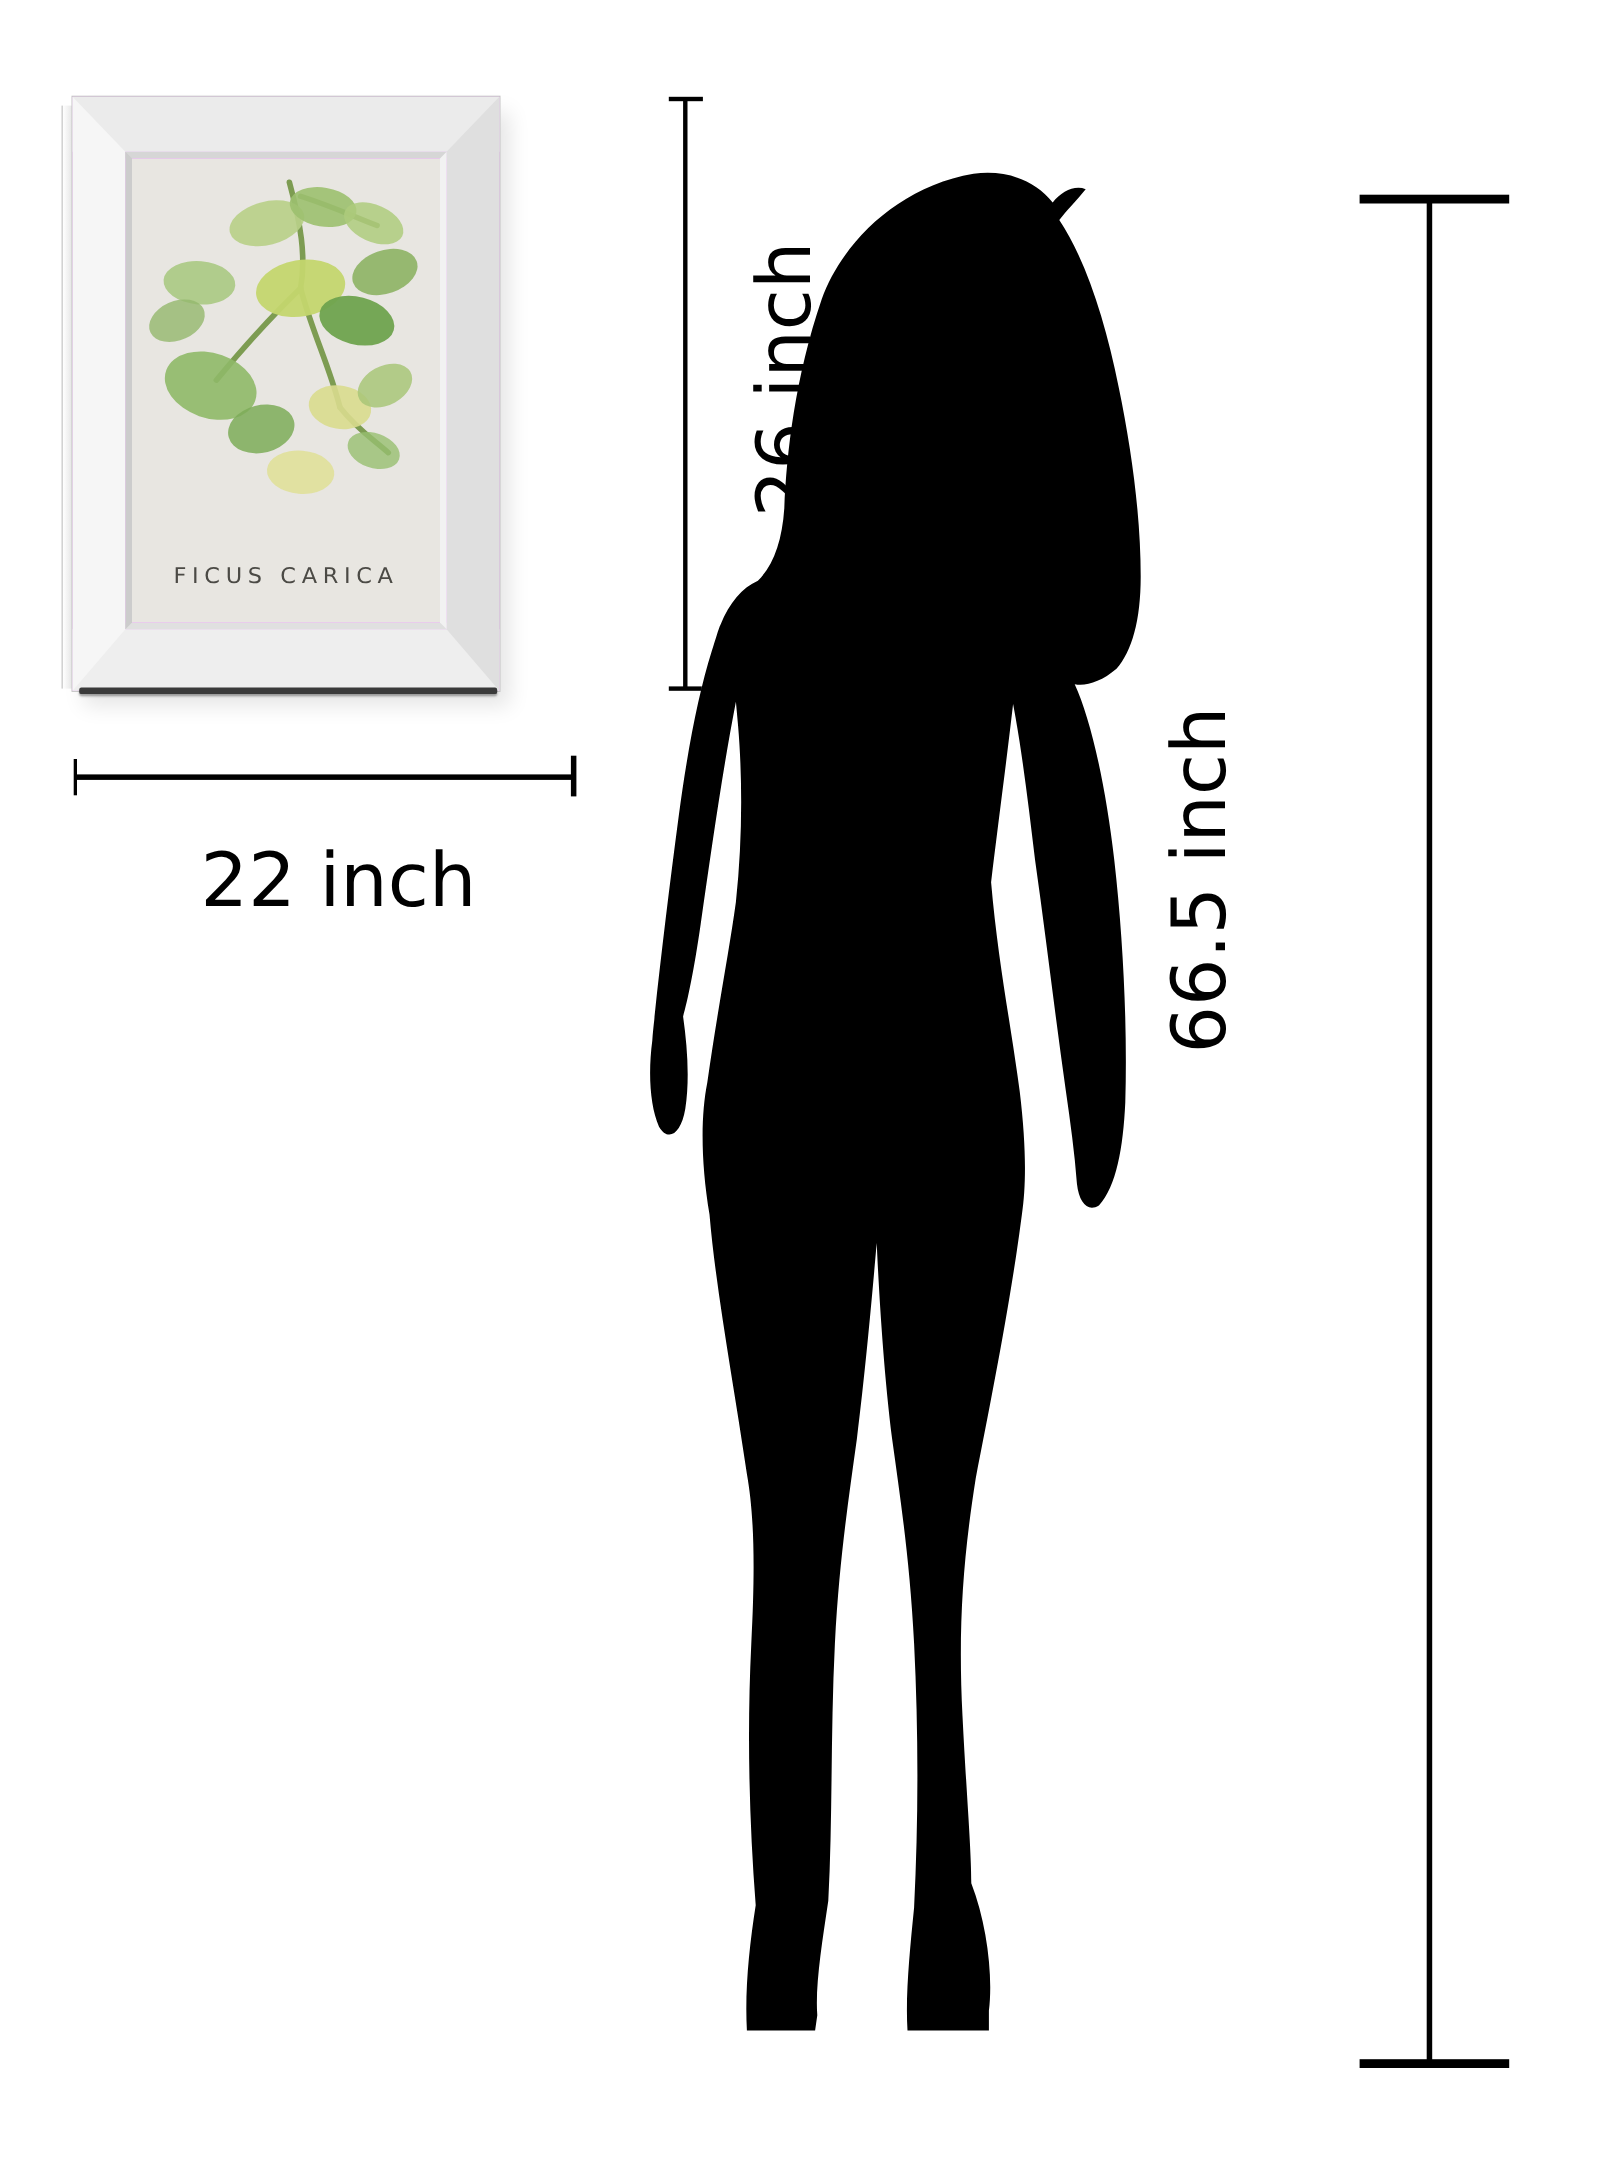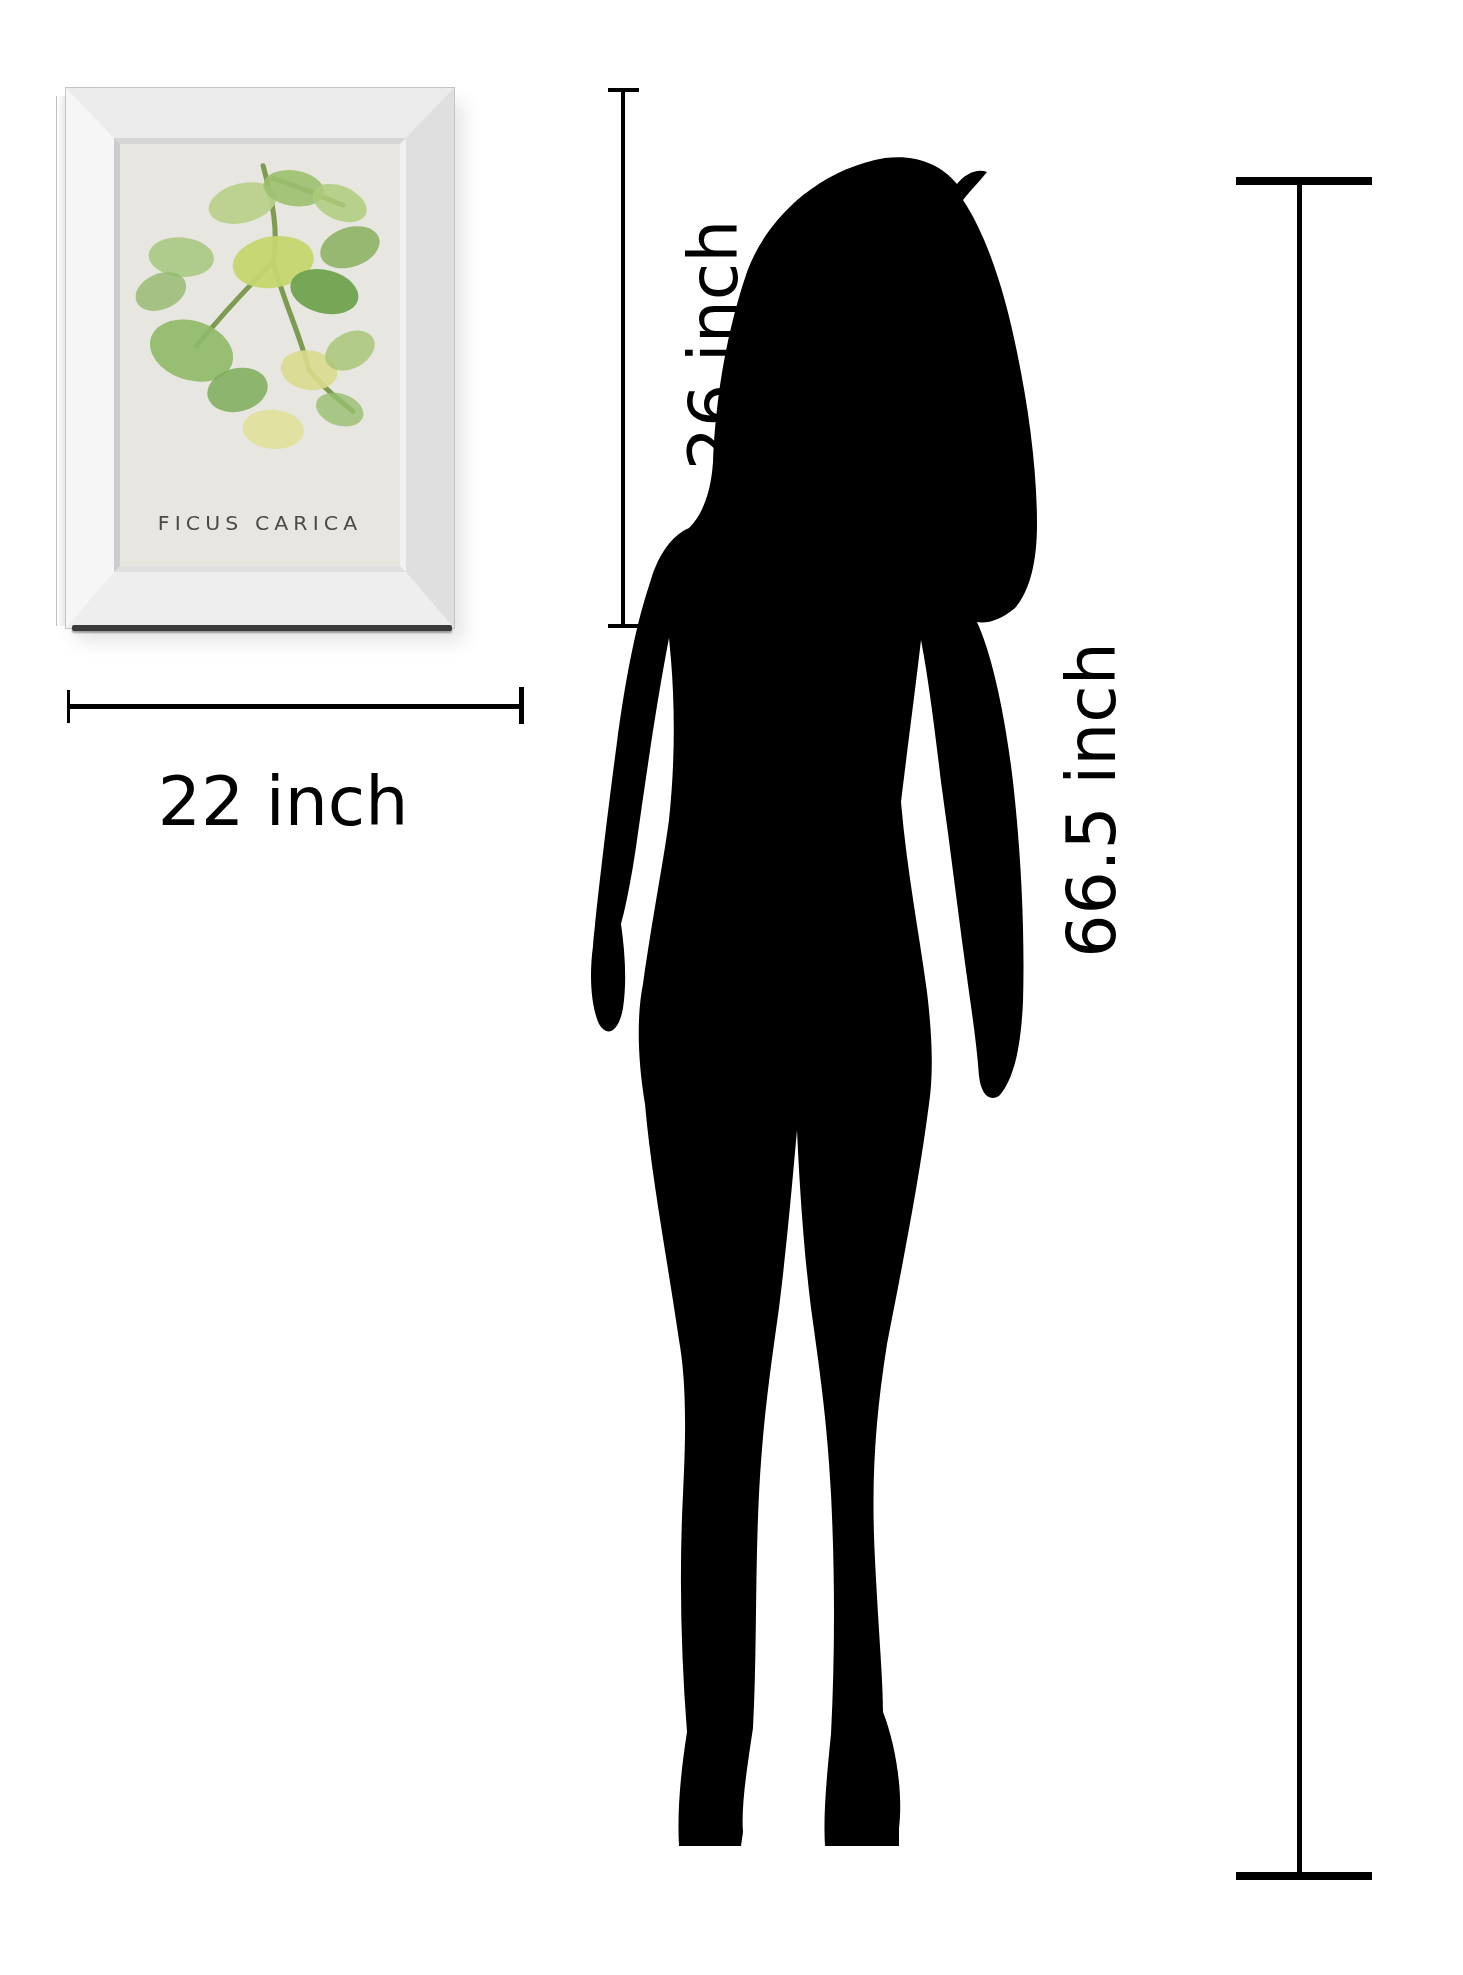--- a/index.html
+++ b/index.html
@@ -85,21 +85,21 @@
   <div class="frame-shadow"></div>
 
   <div class="dim" style="left:608px;top:88px;width:31px;height:4px;"></div>
   <div class="dim" style="left:621px;top:90px;width:4px;height:537px;"></div>
   <div class="dim" style="left:608px;top:624px;width:30px;height:4px;"></div>
   <div class="dim-label rot" style="left:564px;top:305px;width:300px;height:80px;">26 inch</div>
 
   <div class="dim" style="left:67px;top:690px;width:3px;height:33px;"></div>
   <div class="dim" style="left:68px;top:704px;width:455px;height:5px;"></div>
   <div class="dim" style="left:519px;top:687px;width:5px;height:37px;"></div>
-  <div class="dim-label" style="left:133px;top:762px;width:300px;height:80px;">22 inch</div>
+  <div class="dim-label" style="left:133px;top:762px;width:300px;height:80px;text-align:right;">22 inch</div>
 
   <svg class="silhouette" viewBox="0 0 495 1705" preserveAspectRatio="none">
     <path fill="#000000" d="
       M300,6
       C330,2 356,12 372,32
       C380,22 392,16 402,20
       C394,30 384,40 378,48
       C402,84 420,140 432,200
       C444,258 452,318 452,372
       C452,412 444,440 430,456

